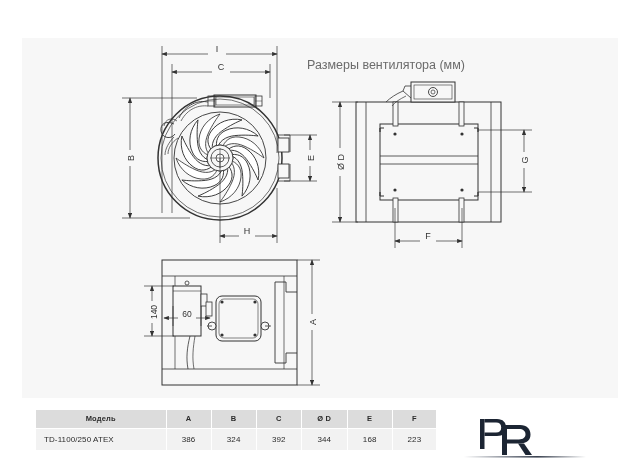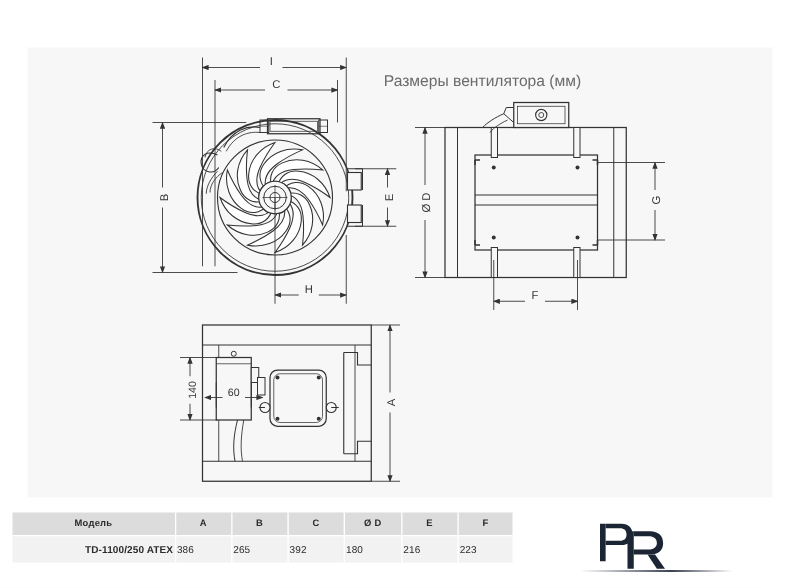--- a/index.html
+++ b/index.html
@@ -20,49 +20,49 @@
     position: absolute;
     left: 22px; top: 38px;
     width: 596px; height: 360px;
     background: #f7f7f7;
   }
   #drawing-svg { position: absolute; left: 0; top: 0; }
 
   
   #spec-table {
     position: absolute;
-    left: 10px; top: 410px;
+    left: 36px; top: 410px;
     width: 400px;
     border-collapse: collapse;
     font-size: 7.5px;
     color: #2b2b2b;
   }
   #spec-table th {
     background: #dcdcdc;
     font-weight: bold;
     height: 18px;
     border-right: 1px solid #ffffff;
     border-bottom: 1px solid #ffffff;
     text-align: center;
     letter-spacing: .2px;
     font-size: 7.5px;
   }
   #spec-table td {
     background: #f2f2f2;
     height: 22px;
     border-right: 1px solid #ffffff;
-    text-align: left;
+    text-align: center;
     font-size: 8px;
     letter-spacing: .1px;
   }
   #spec-table th:last-child, #spec-table td:last-child { border-right: none; }
   #spec-table th.model-col, #spec-table td.model-col {
     width: 130px;
   }
-  #spec-table td.model-col { text-align: right; padding-left: 8px; font-weight: bold; }
+  #spec-table td.model-col { text-align: left; padding-left: 8px; }
 
   
   #logo { position: absolute; left: 462px; top: 412px; width: 130px; height: 52px; }
 </style>
 </head>
 <body>
 
 <div id="root">
 
   <div id="drawing-panel">
@@ -350,24 +350,24 @@
         <th>C</th>
         <th>Ø D</th>
         <th>E</th>
         <th>F</th>
       </tr>
     </thead>
     <tbody>
       <tr>
         <td class="model-col">TD-1100/250 ATEX</td>
         <td>386</td>
-        <td>265</td>
+        <td>324</td>
         <td>392</td>
-        <td>180</td>
-        <td>216</td>
+        <td>344</td>
+        <td>168</td>
         <td>223</td>
       </tr>
     </tbody>
   </table>
 
   <svg id="logo" viewBox="0 0 130 52">
     <g fill="#1c2533">
 
       <rect x="18" y="7" width="4.5" height="30"></rect>
 

